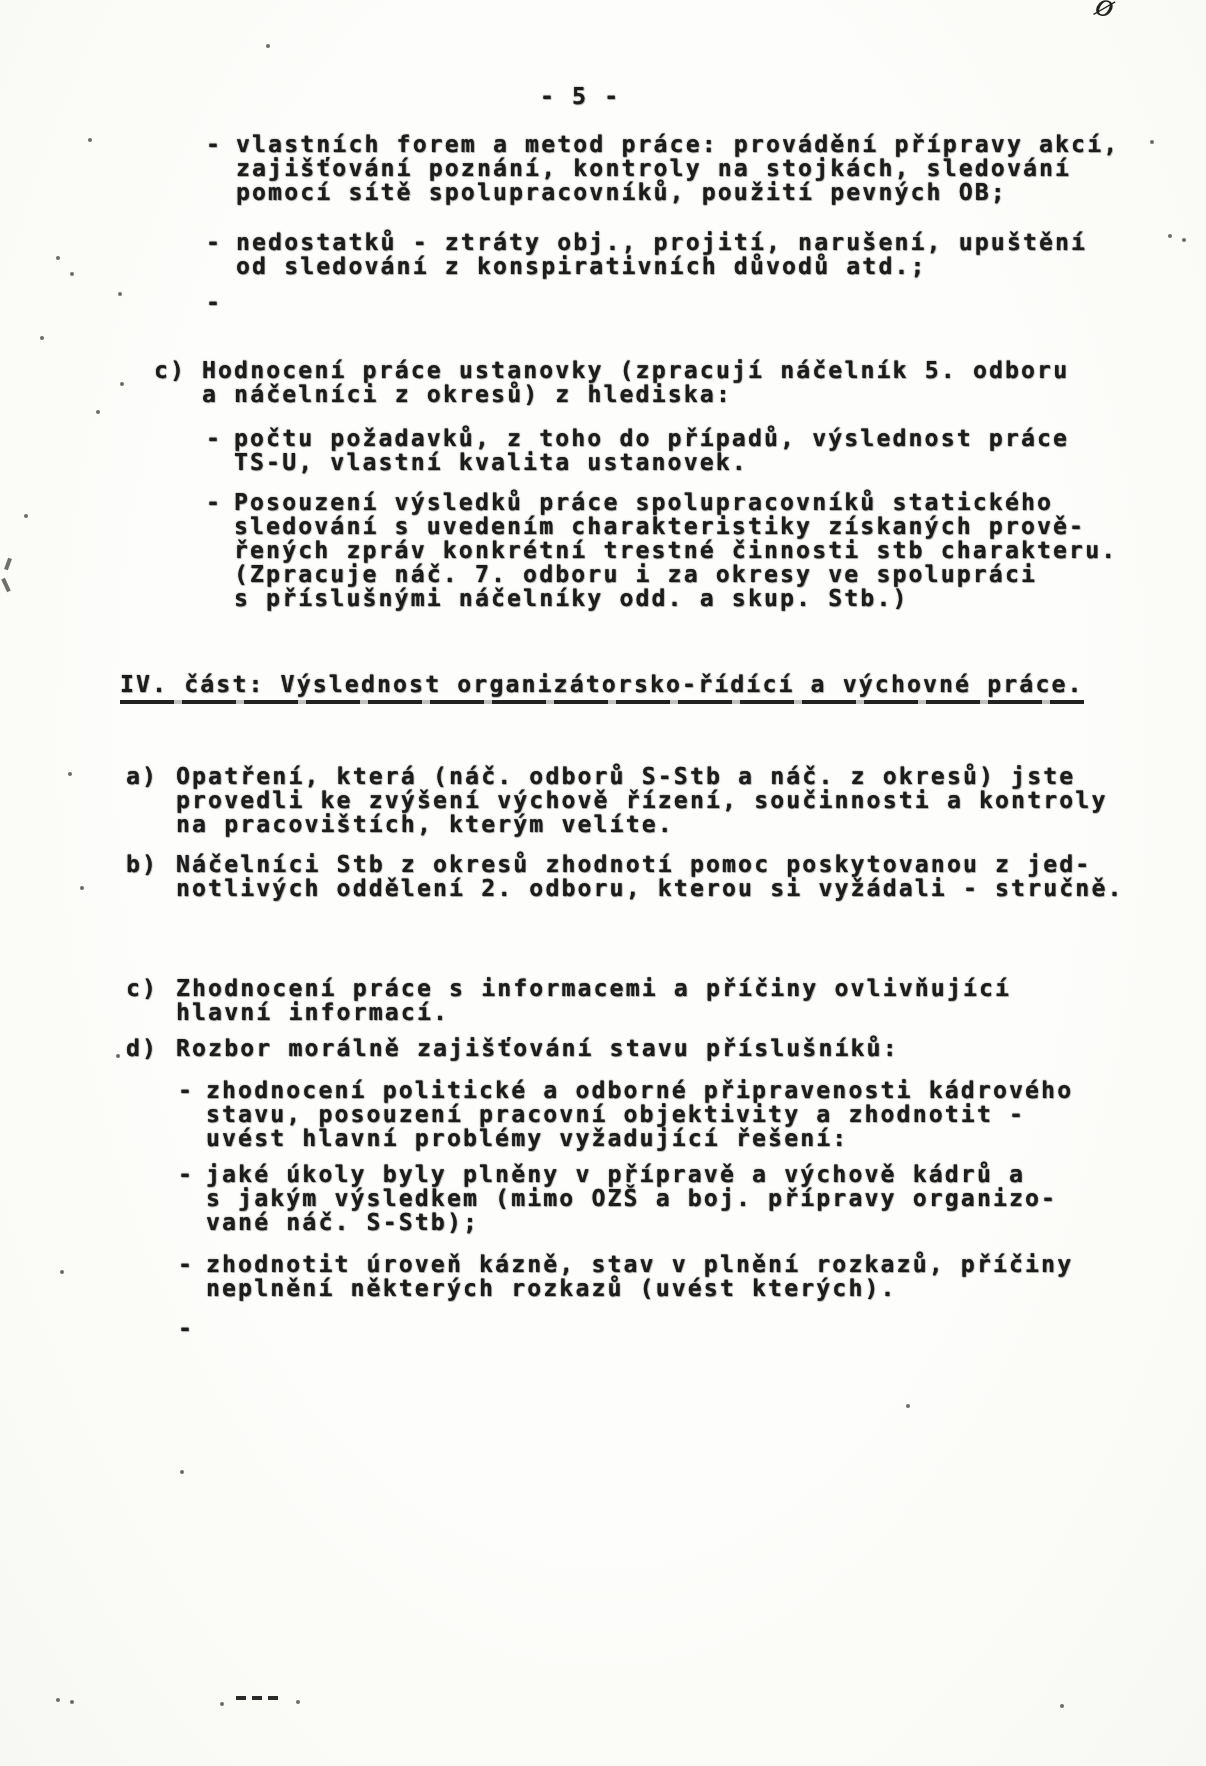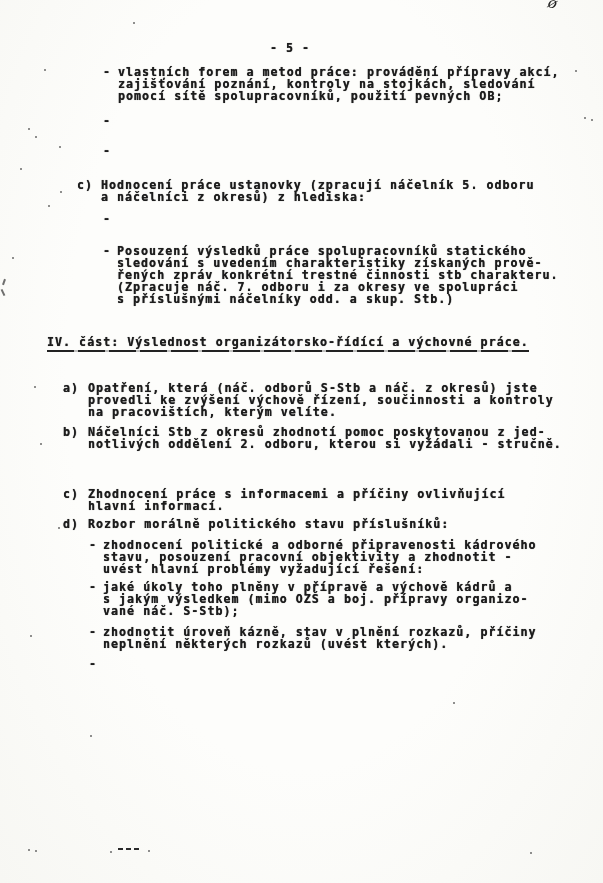--- a/index.html
+++ b/index.html
@@ -48,44 +48,48 @@
   <div class="pnum">- 5 -</div>
 
   <div class="blk" style="top:66px;left:103px;width:480px;">
     <span class="lbl" style="width:15px;">-</span>
     <span class="txt">vlastních forem a metod práce: provádění přípravy akcí,
 zajišťování poznání, kontroly na stojkách, sledování
 pomocí sítě spolupracovníků, použití pevných OB;</span>
   </div>
   <div class="blk" style="top:115px;left:103px;width:480px;">
     <span class="lbl" style="width:15px;">-</span>
+    <span class="txt">nedostatků - ztráty obj., projití, narušení, upuštění
+od sledování z konspirativních důvodů atd.;</span>
   </div>
   <div class="blk" style="top:145px;left:103px;width:480px;">
     <span class="lbl" style="width:15px;">-</span>
   </div>
 
   <div class="blk" style="top:179px;left:77px;width:500px;">
     <span class="lbl" style="width:24px;">c)</span>
     <span class="txt">Hodnocení práce ustanovky (zpracují náčelník 5. odboru
 a náčelníci z okresů) z hlediska:</span>
   </div>
 
   <div class="blk" style="top:213px;left:103px;width:480px;">
     <span class="lbl" style="width:14px;">-</span>
+    <span class="txt">počtu požadavků, z toho do případů, výslednost práce
+TS-U, vlastní kvalita ustanovek.</span>
   </div>
   <div class="blk" style="top:245px;left:103px;width:480px;">
     <span class="lbl" style="width:14px;">-</span>
     <span class="txt">Posouzení výsledků práce spolupracovníků statického
 sledování s uvedením charakteristiky získaných prově-
 řených zpráv konkrétní trestné činnosti stb charakteru.
 (Zpracuje náč. 7. odboru i za okresy ve spolupráci
 s příslušnými náčelníky odd. a skup. Stb.)</span>
   </div>
 
-  <div class="blk" style="top:336px;left:47px;">
+  <div class="blk" style="top:336px;left:60px;">
     <span class="txt heading-underline">IV. část: Výslednost organizátorsko-řídící a výchovné práce.</span>
   </div>
 
   <div class="blk" style="top:382px;left:63px;width:515px;">
     <span class="lbl" style="width:25px;">a)</span>
     <span class="txt">Opatření, která (náč. odborů S-Stb a náč. z okresů) jste
 provedli ke zvýšení výchově řízení, součinnosti a kontroly
 na pracovištích, kterým velíte.</span>
   </div>
   <div class="blk" style="top:426px;left:63px;width:515px;">
@@ -93,32 +97,32 @@
     <span class="txt">Náčelníci Stb z okresů zhodnotí pomoc poskytovanou z jed-
 notlivých oddělení 2. odboru, kterou si vyžádali - stručně.</span>
   </div>
   <div class="blk" style="top:488px;left:63px;width:515px;">
     <span class="lbl" style="width:25px;">c)</span>
     <span class="txt">Zhodnocení práce s informacemi a příčiny ovlivňující
 hlavní informací.</span>
   </div>
   <div class="blk" style="top:518px;left:63px;width:515px;">
     <span class="lbl" style="width:25px;">d)</span>
-    <span class="txt">Rozbor morálně politického stavu příslušníků:</span>
+    <span class="txt">Rozbor morálně zajišťování stavu příslušníků:</span>
   </div>
 
   <div class="blk" style="top:539px;left:89px;width:500px;">
     <span class="lbl" style="width:14px;">-</span>
     <span class="txt">zhodnocení politické a odborné připravenosti kádrového
 stavu, posouzení pracovní objektivity a zhodnotit -
 uvést hlavní problémy vyžadující řešení:</span>
   </div>
   <div class="blk" style="top:581px;left:89px;width:500px;">
     <span class="lbl" style="width:14px;">-</span>
-    <span class="txt">jaké úkoly toho plněny v přípravě a výchově kádrů a
+    <span class="txt">jaké úkoly byly plněny v přípravě a výchově kádrů a
 s jakým výsledkem (mimo OZŠ a boj. přípravy organizo-
 vané náč. S-Stb);</span>
   </div>
   <div class="blk" style="top:626px;left:89px;width:500px;">
     <span class="lbl" style="width:14px;">-</span>
     <span class="txt">zhodnotit úroveň kázně, stav v plnění rozkazů, příčiny
 neplnění některých rozkazů (uvést kterých).</span>
   </div>
   <div class="blk" style="top:658px;left:89px;width:500px;">
     <span class="lbl" style="width:14px;">-</span>

